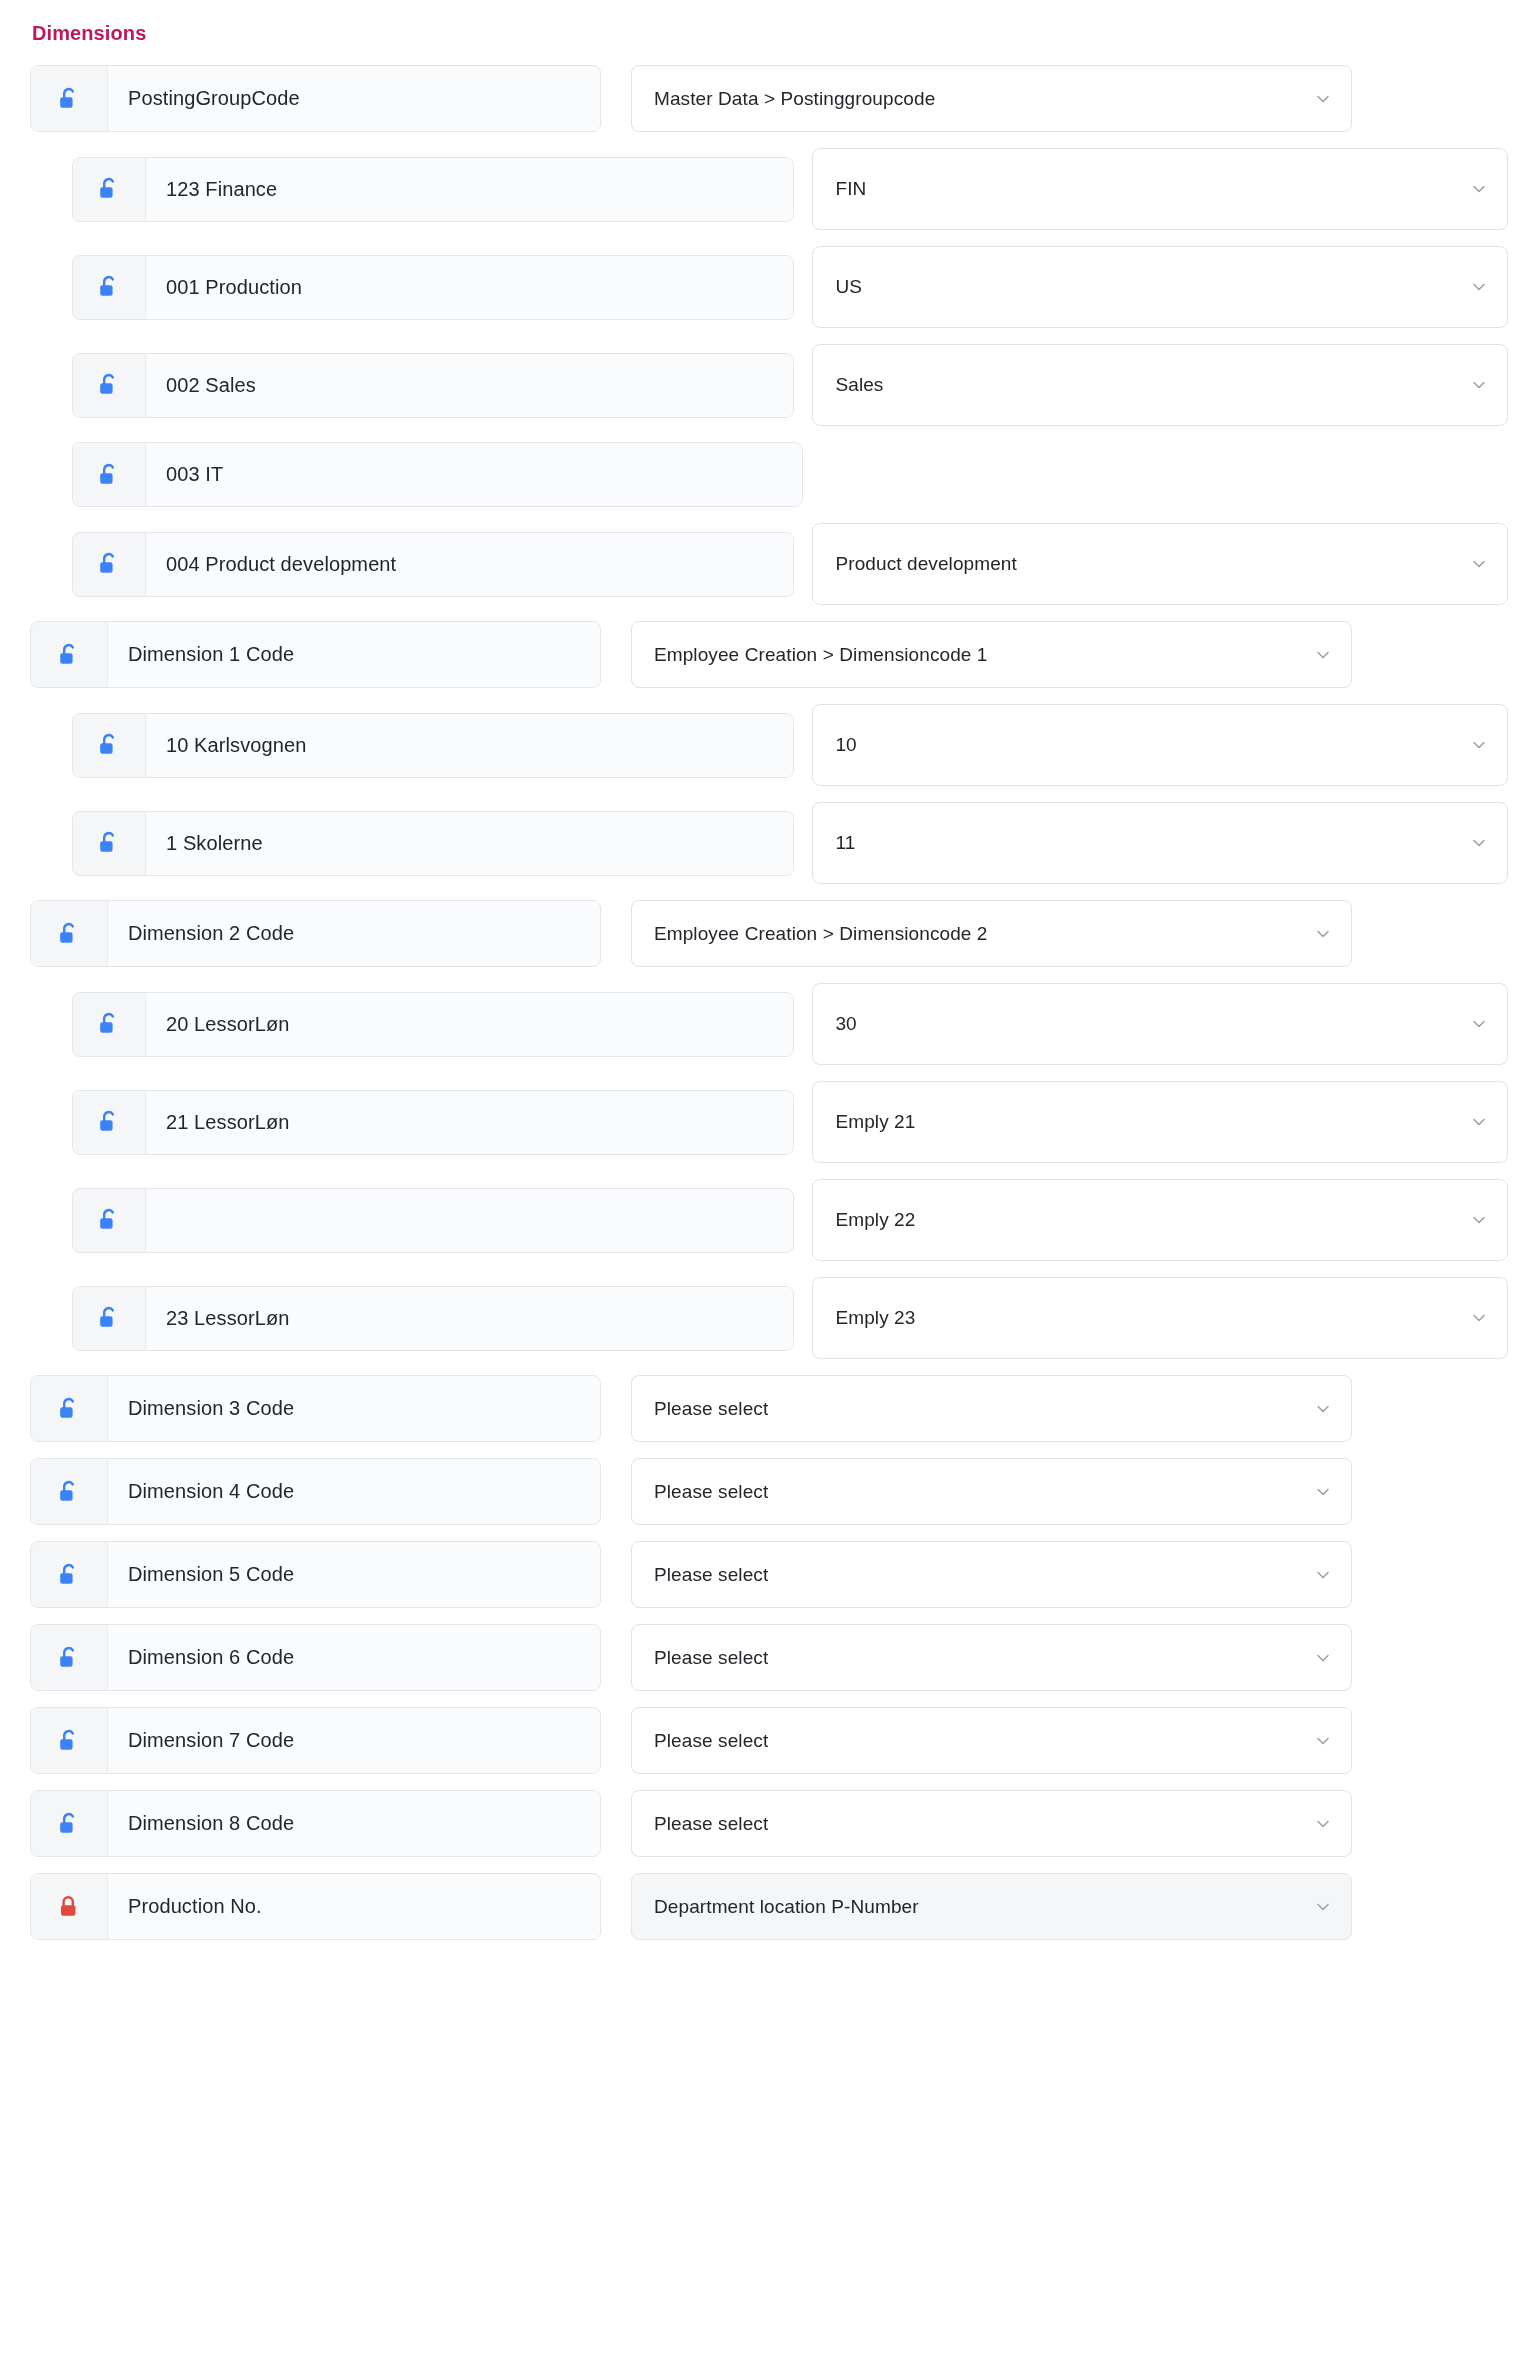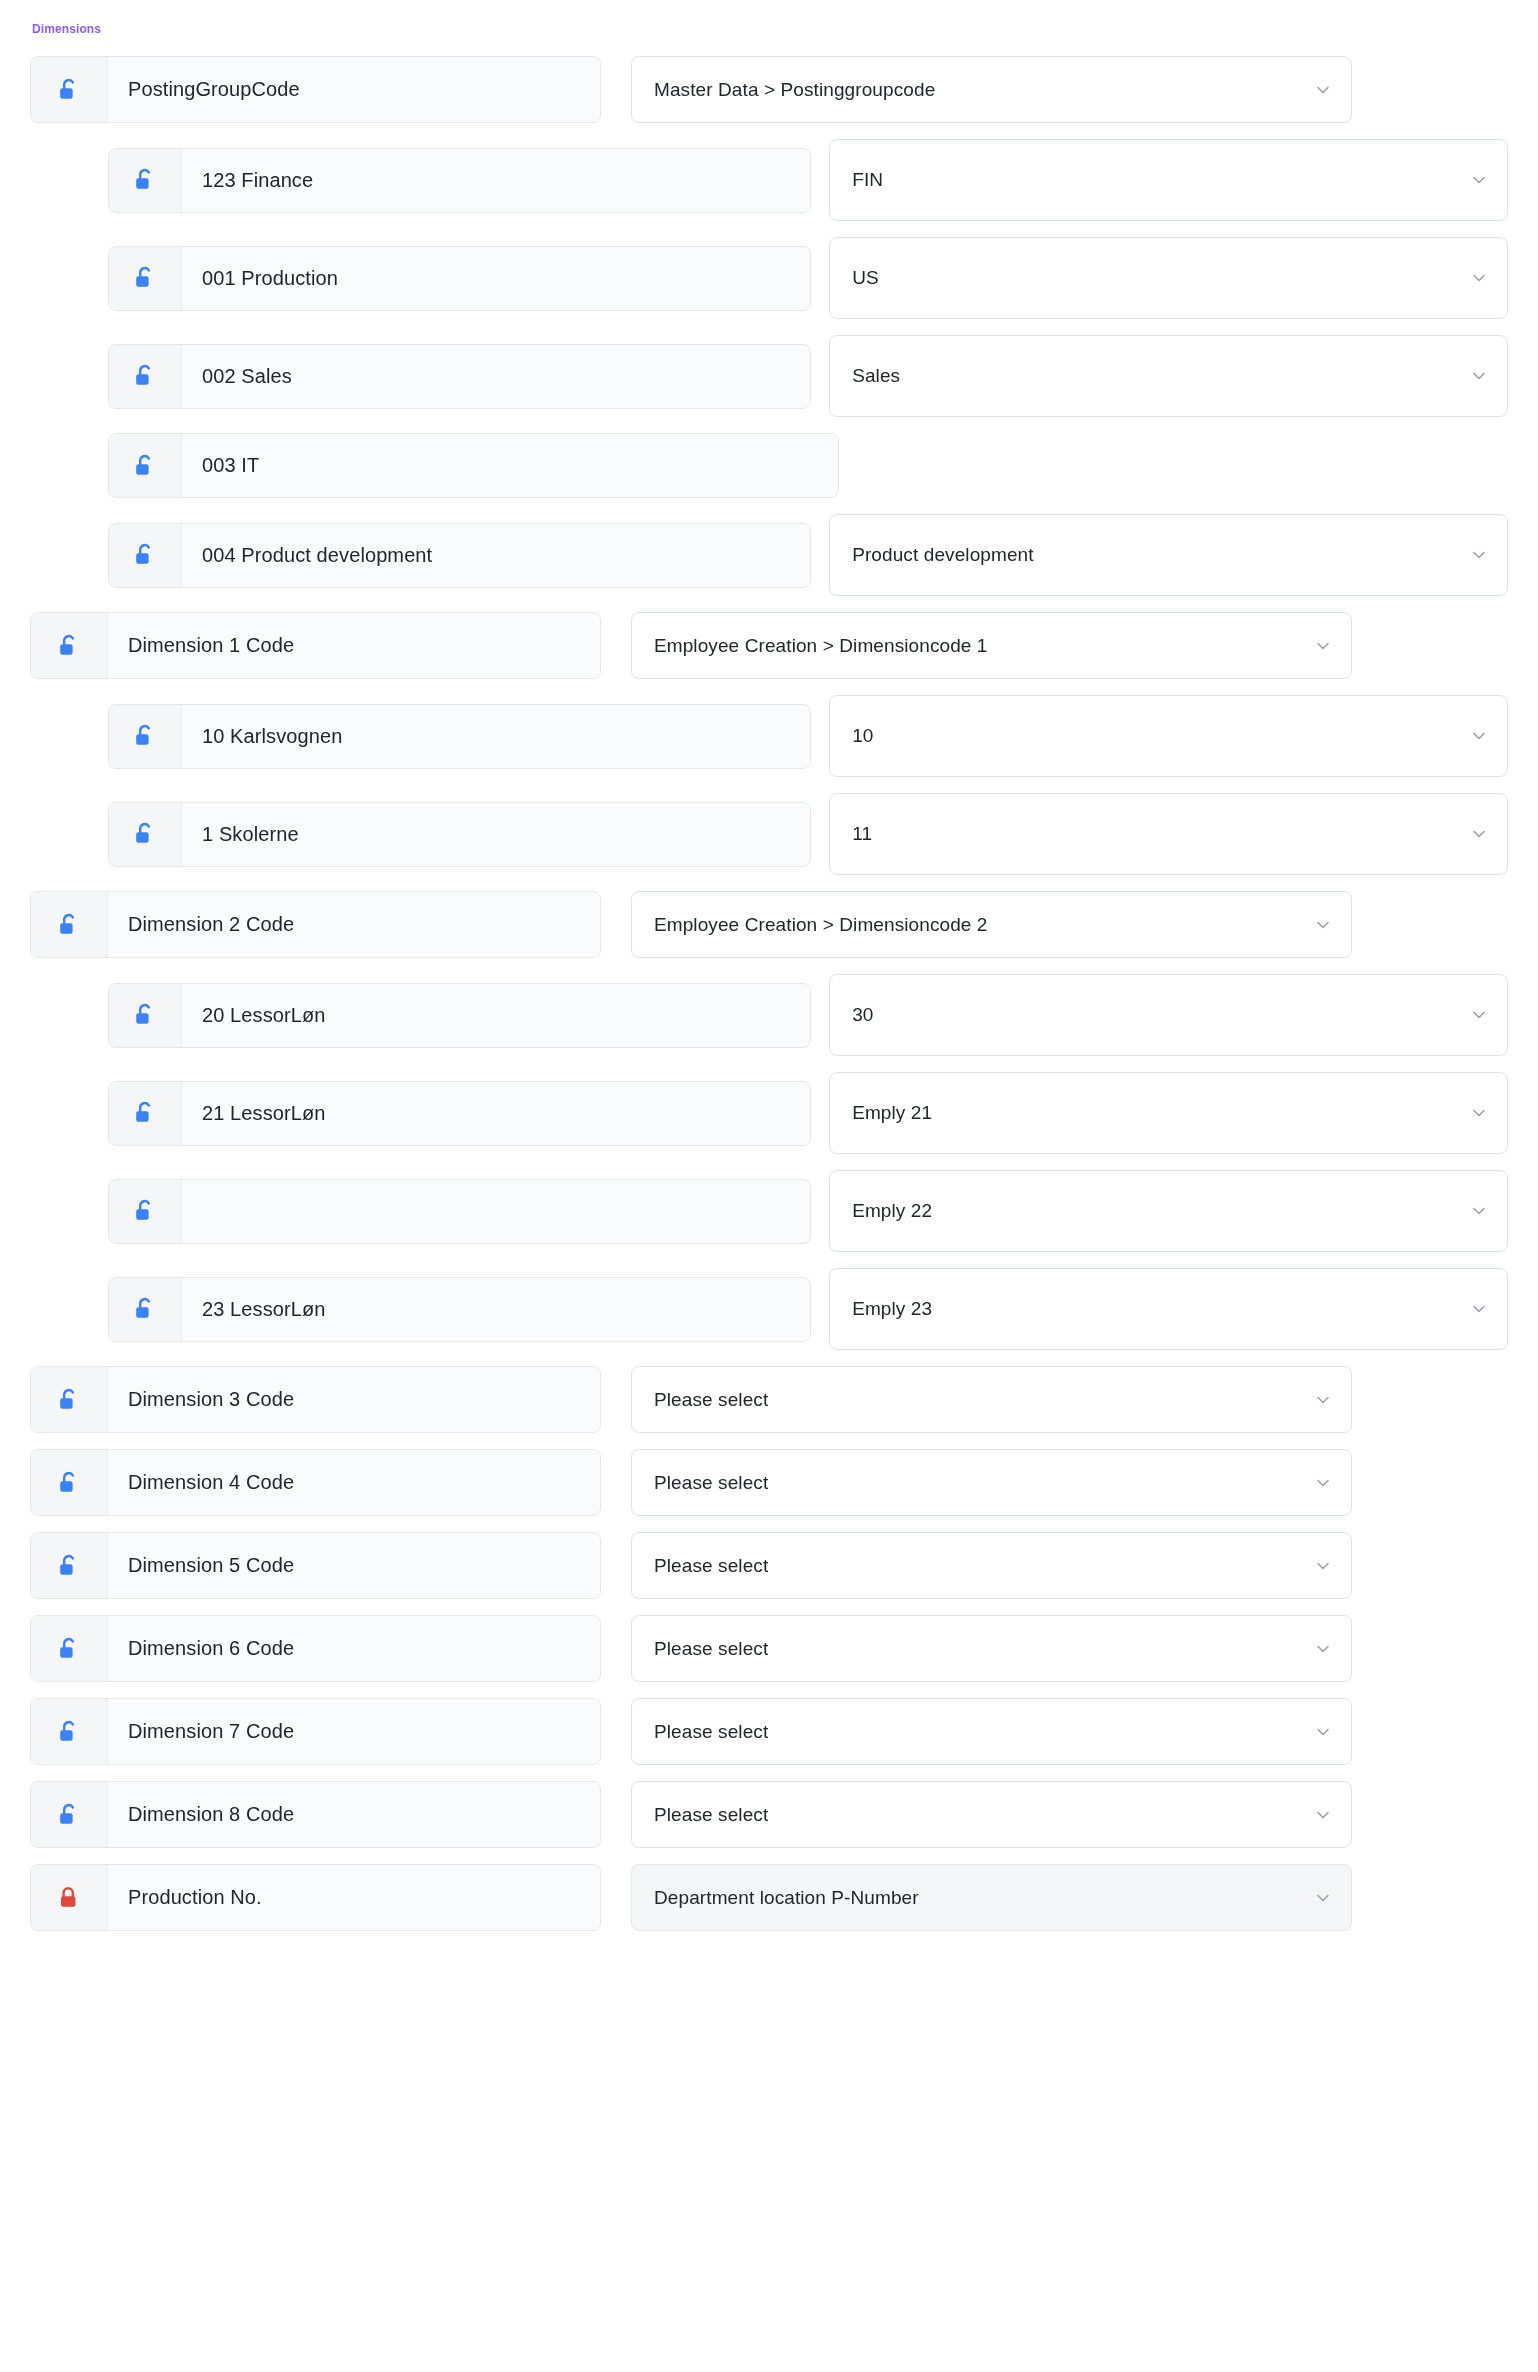--- a/index.html
+++ b/index.html
@@ -12,23 +12,23 @@
   body {
     width: 1538px;
     min-height: 2372px;
     -webkit-font-smoothing: antialiased;
   }
   .page {
     width: 1538px;
     padding: 22px 30px 40px 30px;
   }
   .section-title {
-    font-size: 12px;
+    font-size: 20px;
     font-weight: bold;
-    color: #8b5cf6;
+    color: #be185d;
     margin: 0 0 20px 2px;
     letter-spacing: 0.1px;
   }
   .rows { display: block; }
 
   .row {
     display: flex;
     align-items: center;
     margin-bottom: 16px;
   }
@@ -41,21 +41,20 @@
     width: 571px;
     height: 67px;
     border: 1px solid #e3e6ea;
     border-radius: 8px;
     background: #fafbfc;
     overflow: hidden;
   }
   .row.child .left-field {
     width: 731px;
     height: 65px;
-    margin-left: 36px;
   }
   .lock-cell {
     width: 77px;
     min-width: 77px;
     display: flex;
     align-items: center;
     justify-content: center;
     border-right: 1px solid #e9ecef;
     background: #f4f6f8;
   }

